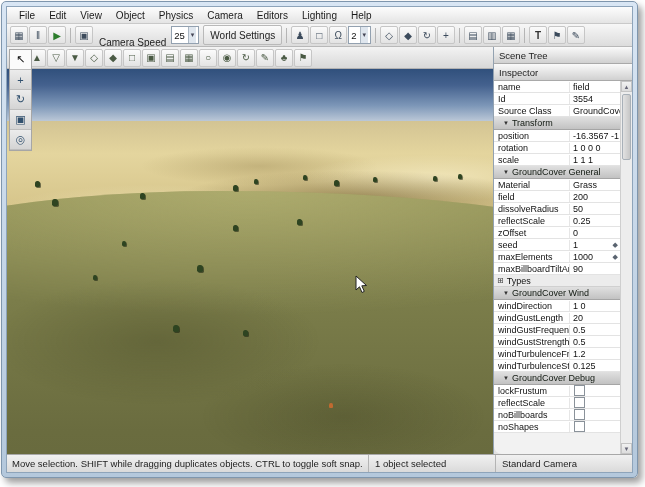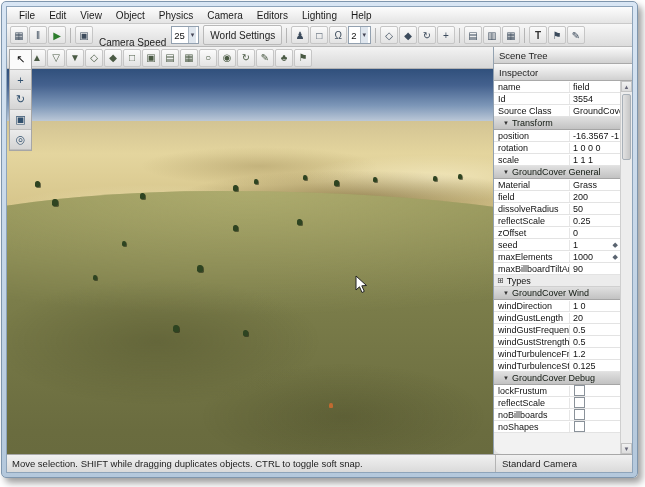--- a/index.html
+++ b/index.html
@@ -400,17 +400,18 @@
               <div class="sb-thumb"></div>
             </div>
             <div class="sb-btn">▼</div>
           </div>
         </div>
       </div>
     </div>
 
     <div class="statusbar">
       <div class="st-hint">Move selection. SHIFT while dragging duplicates objects. CTRL to toggle soft snap.</div>
+      <div class="st-sel">1 object selected</div>
       <div class="st-cam">Standard Camera</div>
     </div>
 
   </div>
 </div>
 
 </body></html>

